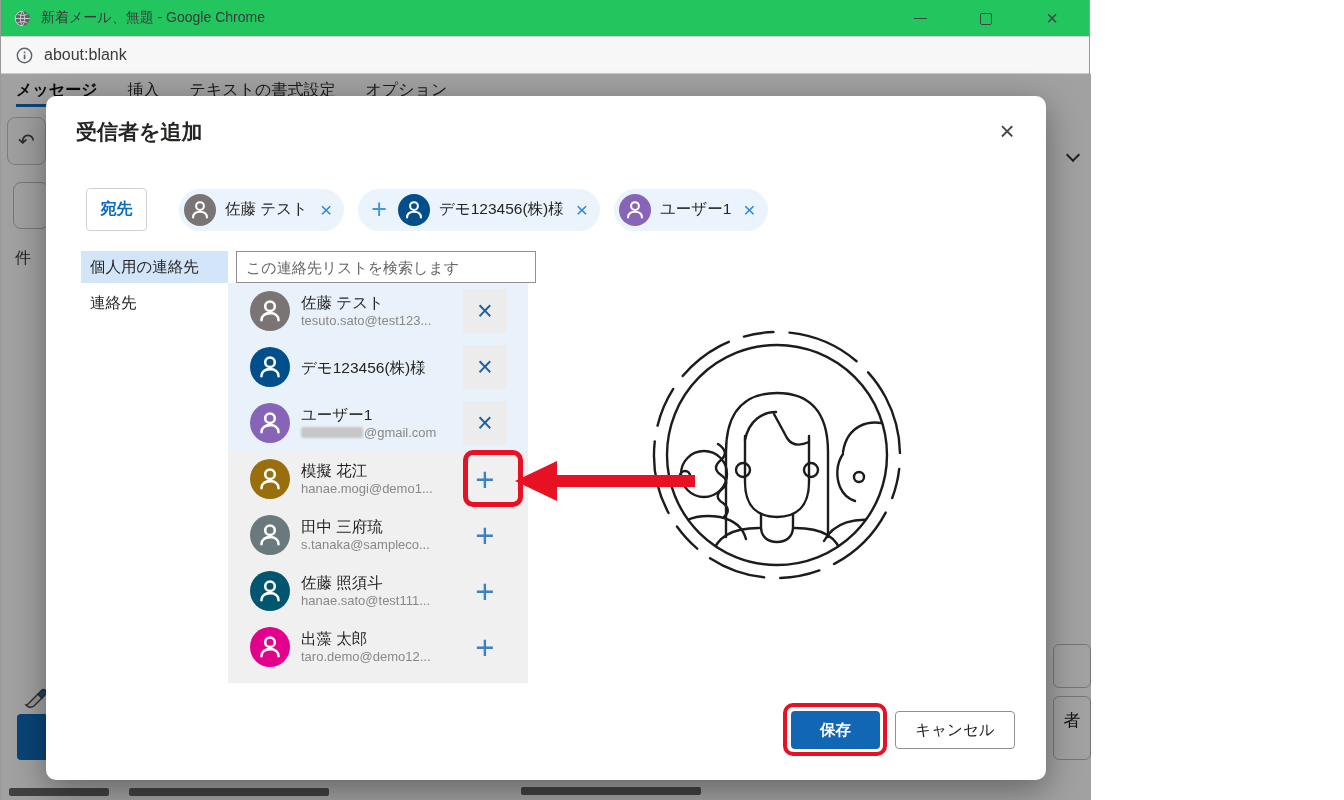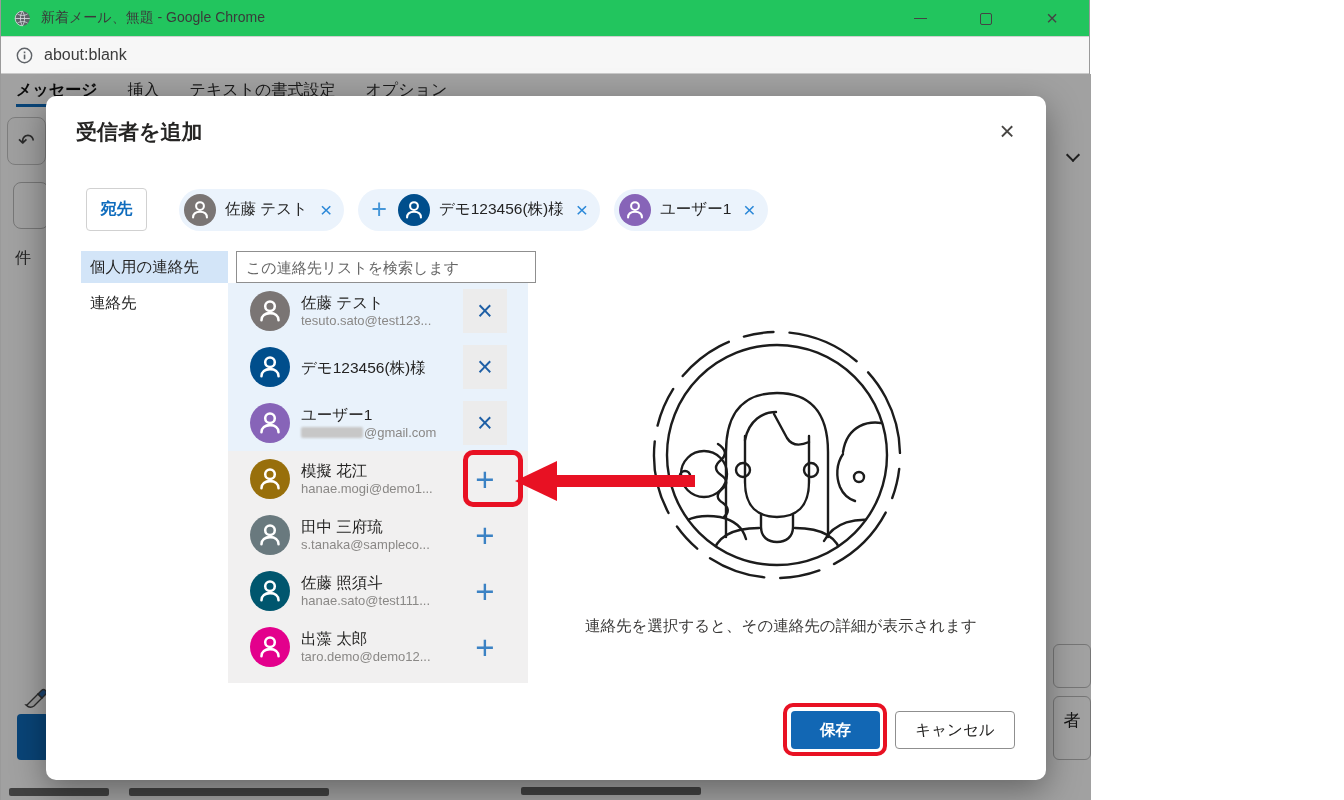--- a/index.html
+++ b/index.html
@@ -363,21 +363,20 @@
             <path d="M99,112 V158 C99,184 113,193 131,193 C149,193 163,184 163,158 V112"></path>
             <path d="M99,116 C103,96 117,88 130,88"></path>
             <path d="M128,90 L141,114 C146,122 154,122 163,118"></path>
             <path d="M115,191 V203 C115,213 122,218 131,218 C140,218 147,213 147,203 V191"></path>
             <path d="M66,232 C70,212 88,204 113,204"></path>
             <path d="M149,204 C174,204 192,212 196,232"></path>
           </g>
         </g>
       </svg>
 
-      <div class="hint">連絡先を選択すると、その連絡先の詳細が表示されます</div>
 
       <button class="savebtn">保存</button>
       <button class="cancelbtn">キャンセル</button>
     </div>
 
     <div class="anno-plusbox"></div>
     <div class="anno-savebox"></div>
     <svg class="anno-arrow" width="184" height="46" viewBox="0 0 184 46">
       <polygon points="2,23 44,3 44,43" fill="#e81123"></polygon>
       <rect x="42" y="17" width="140" height="12" fill="#e81123"></rect>

